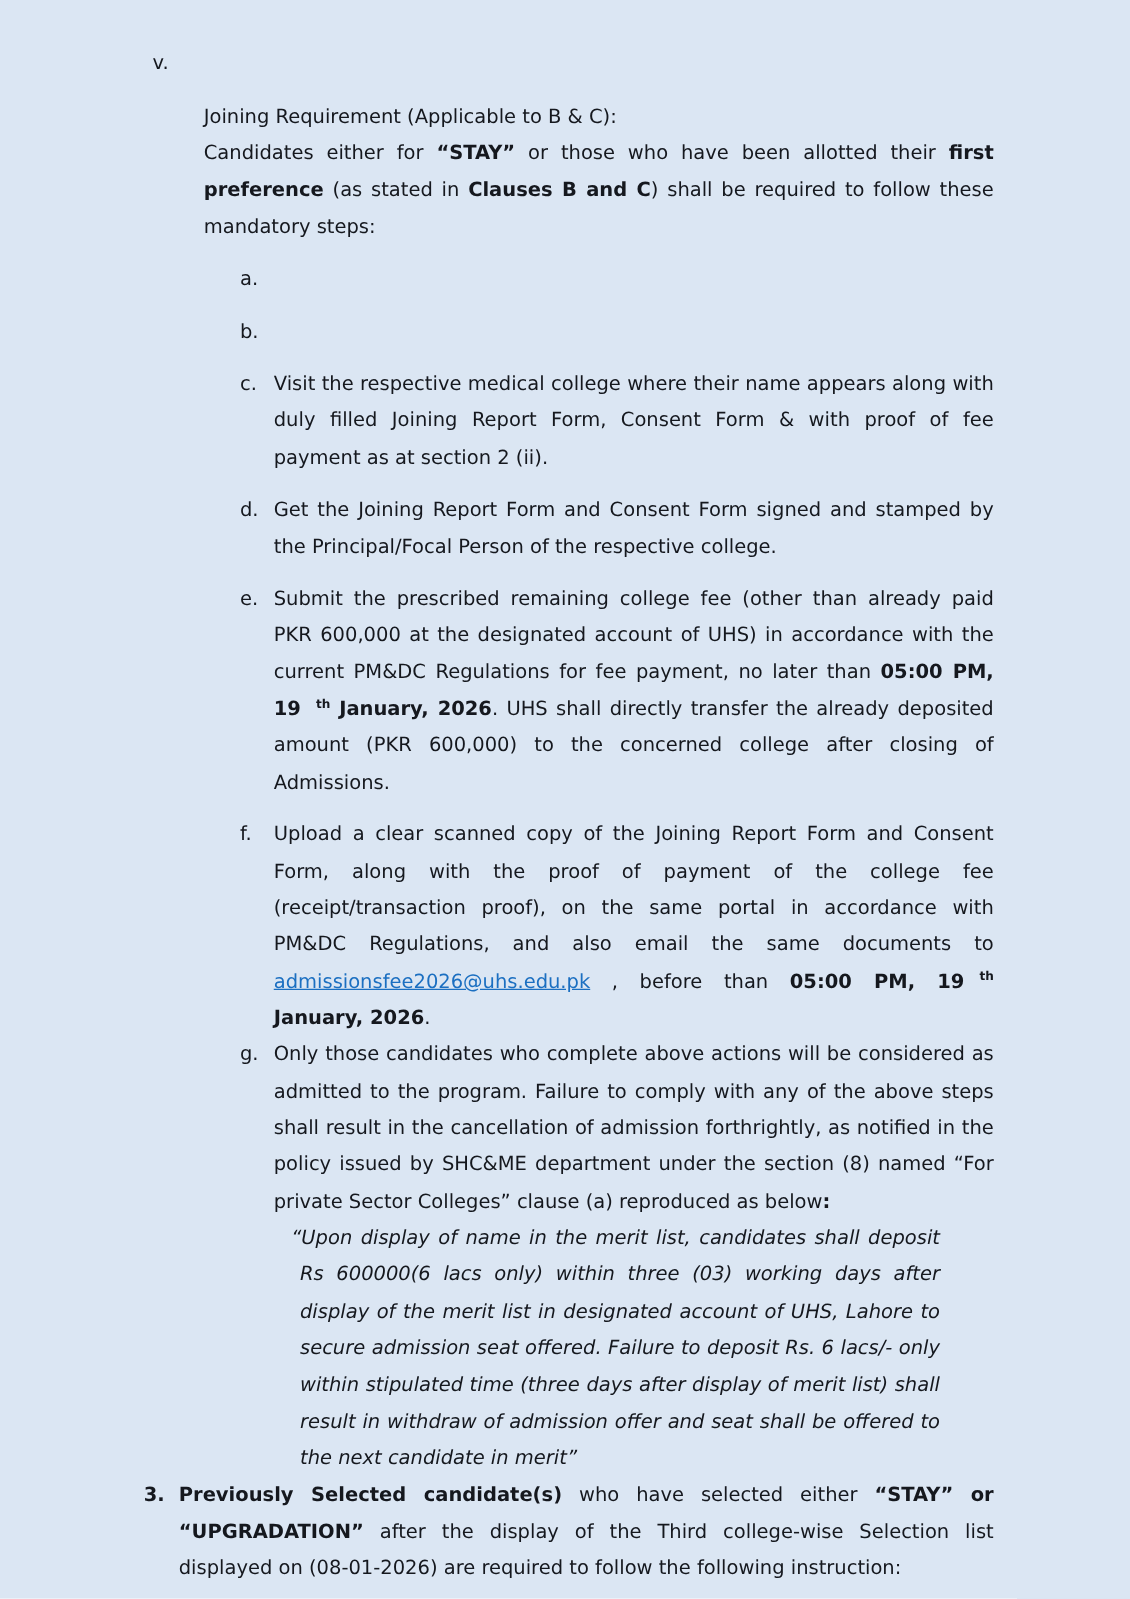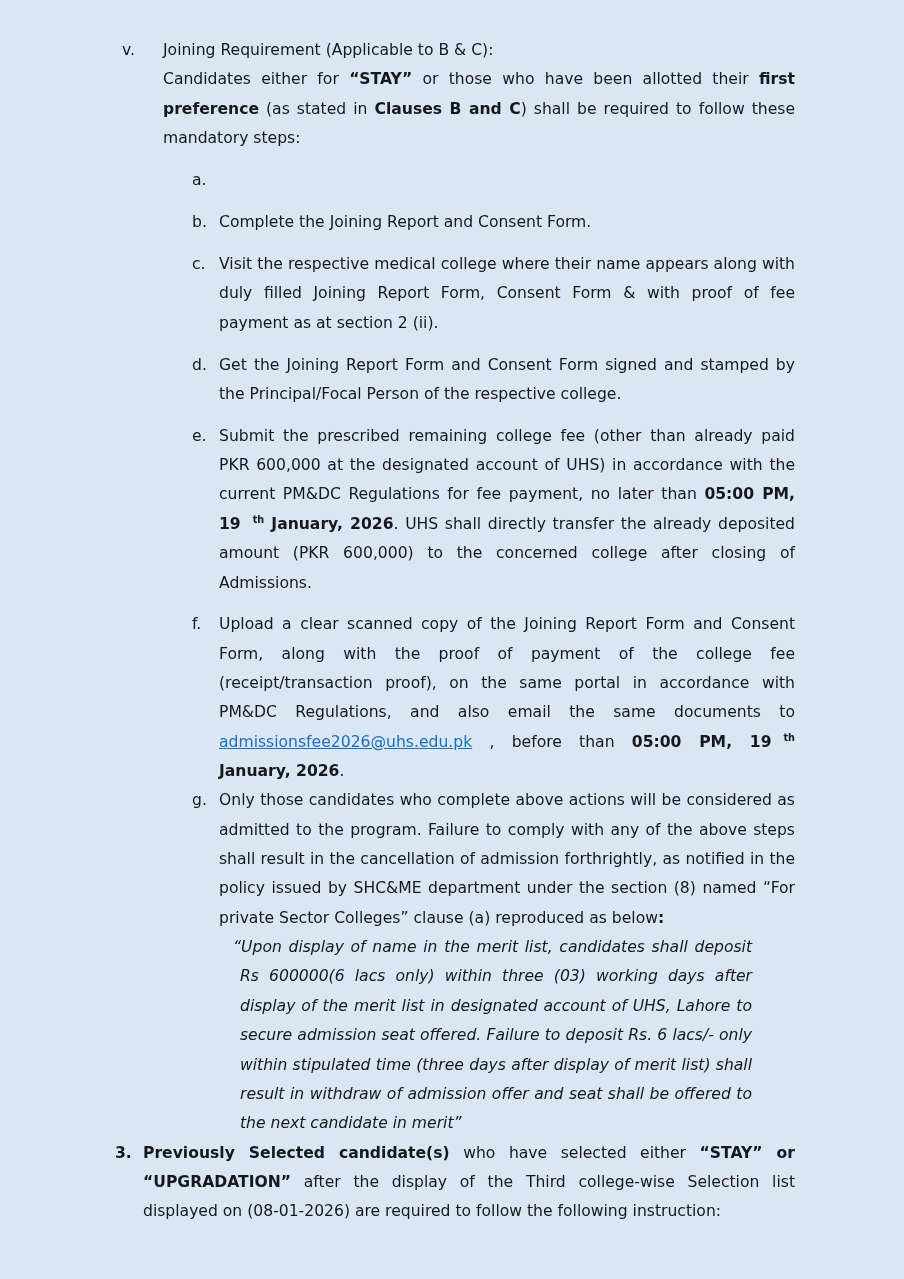--- a/index.html
+++ b/index.html
@@ -23,21 +23,21 @@
   }
   p { margin: 0; }
   .row { display: flex; }
   .justify { text-align: justify; }
   .bold { font-weight: bold; }
   .italic { font-style: italic; }
 
   
   .sec-v { margin-left: 122px; margin-bottom: 13px; }
   .sec-v .marker { width: 41px; flex: none; }
-  .sec-v .content { width: 632px; flex: none; }
+  .sec-v .content { width: 632px; flex: none; margin-top: 43px; }
 
   
   .step { margin-left: 192px; margin-bottom: 12.5px; }
   .step .marker { width: 27px; flex: none; }
   .step .para { width: 576px; flex: none; }
   .step.tight { margin-bottom: 0; }
 
   
   .quote {
     margin-left: 240px;
@@ -67,21 +67,20 @@
       <p class="justify"><span>Candidates either for </span><span class="bold">“STAY”</span><span> or those who have been allotted their </span><span class="bold">first preference</span><span> (as stated in </span><span class="bold">Clauses B and C</span><span>) shall be required to follow these mandatory steps:</span></p>
     </div>
   </div>
 
   <div class="row step">
     <div class="marker">a.</div>
   </div>
 
   <div class="row step">
     <div class="marker">b.</div>
-    <p class="para justify"><span>Complete the Joining Report and Consent Form.</span></p>
   </div>
 
   <div class="row step">
     <div class="marker">c.</div>
     <p class="para justify"><span>Visit the respective medical college where their name appears along with duly filled Joining Report Form, Consent Form &amp; with proof of fee payment as at section 2 (ii).</span></p>
   </div>
 
   <div class="row step">
     <div class="marker">d.</div>
     <p class="para justify"><span>Get the Joining Report Form and Consent Form signed and stamped by the Principal/Focal Person of the respective college.</span></p>

